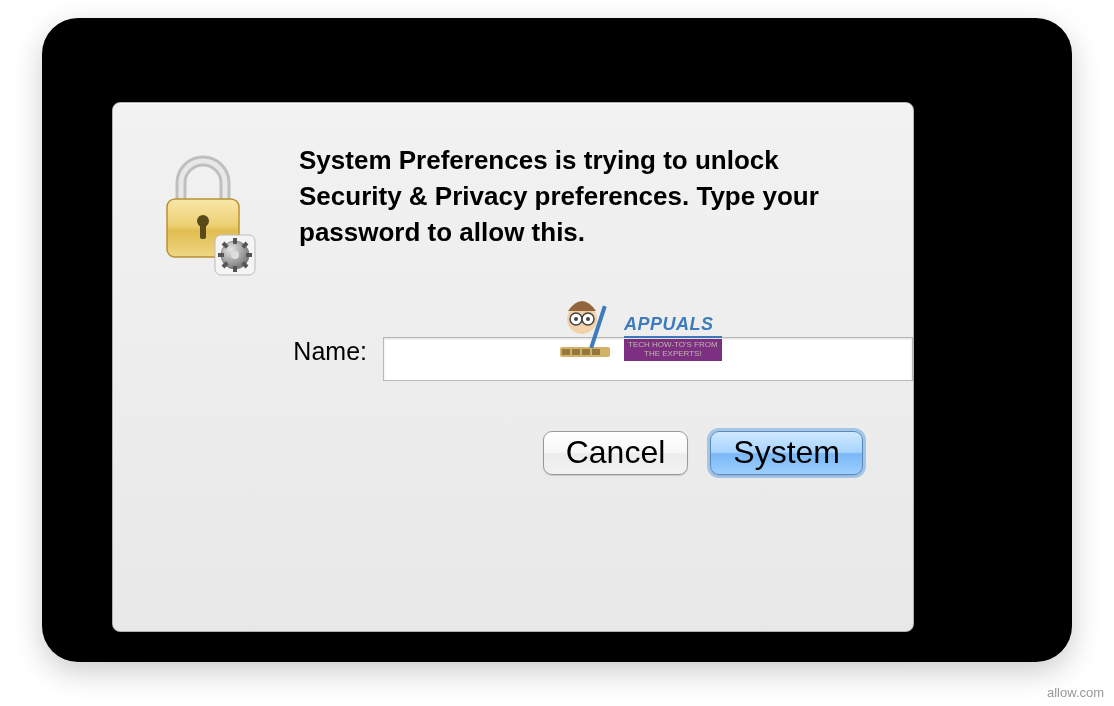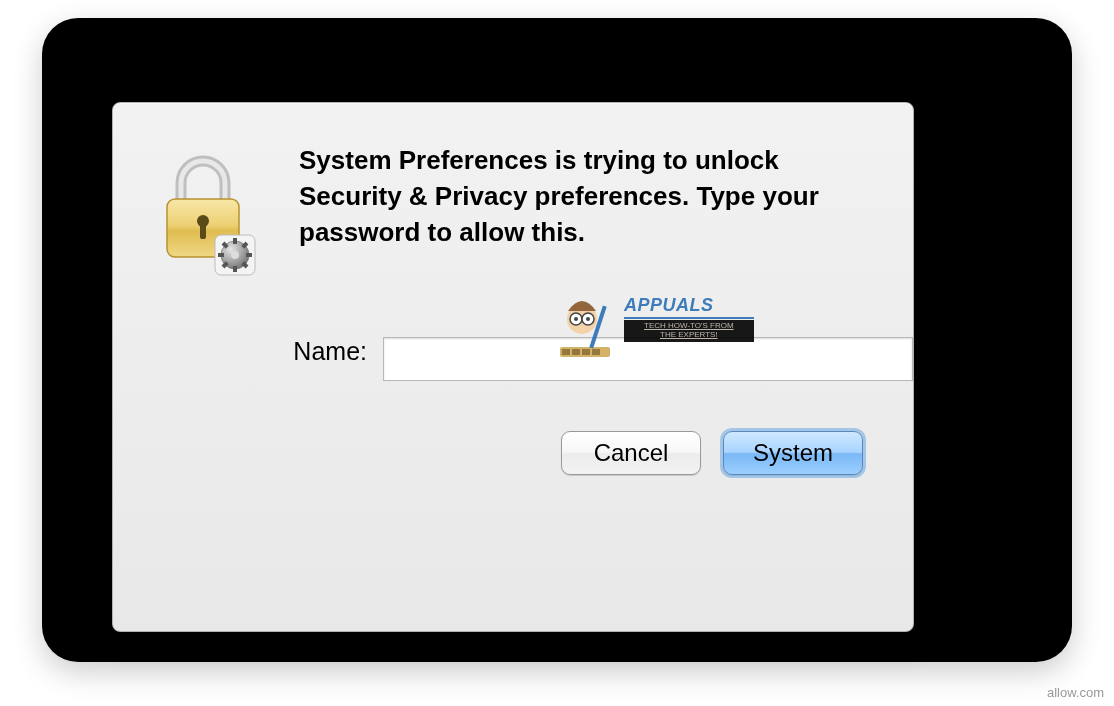--- a/index.html
+++ b/index.html
@@ -91,21 +91,21 @@
     .button-row {
       display: flex;
       justify-content: flex-end;
       gap: 22px;
       padding: 32px 50px 0 0;
     }
     .btn {
       min-width: 140px;
       height: 44px;
       border-radius: 9px;
-      font-size: 24px;
+      font-size: 32px;
       font-family: inherit;
       cursor: pointer;
       border: 1px solid #999;
       box-shadow: 0 1px 1px rgba(0,0,0,0.15);
       padding: 0 22px;
     }
     .btn-default {
       background: linear-gradient(to bottom, #ffffff 0%, #f7f7f7 48%, #ececec 52%, #f2f2f2 100%);
       color: #000;
     }
@@ -120,21 +120,21 @@
       bottom: 6px;
       right: 10px;
       font-size: 13px;
       color: #999;
     }
     .watermark-overlay {
       position: absolute;
       top: 295px;
       left: 556px;
       display: flex;
-      align-items: flex-start;
+      align-items: flex-end;
       gap: 4px;
       pointer-events: none;
       opacity: 0.9;
     }
     .wm-figure {
       width: 64px;
       height: 66px;
     }
     .wm-text {
       display: flex;
@@ -147,25 +147,24 @@
       color: #2a6fb5;
       letter-spacing: 0.5px;
       font-style: italic;
       border-bottom: 2px solid #2a6fb5;
       padding-bottom: 1px;
       margin-bottom: 1px;
     }
     .wm-tag {
       font-size: 8px;
       color: #b8afa2;
-      background: #000000;
-      padding: 2px 20px;
+      background: #701a75;
+      padding: 2px 4px;
       line-height: 1.1;
       text-align: center;
-      text-decoration: underline;
     }
   </style>
 </head>
 <body>
 
 <div class="outer-frame">
   <div class="dialog">
     <div class="dialog-content">
       <div class="icon-area">
         <svg class="lock-svg" viewBox="0 0 110 130">

